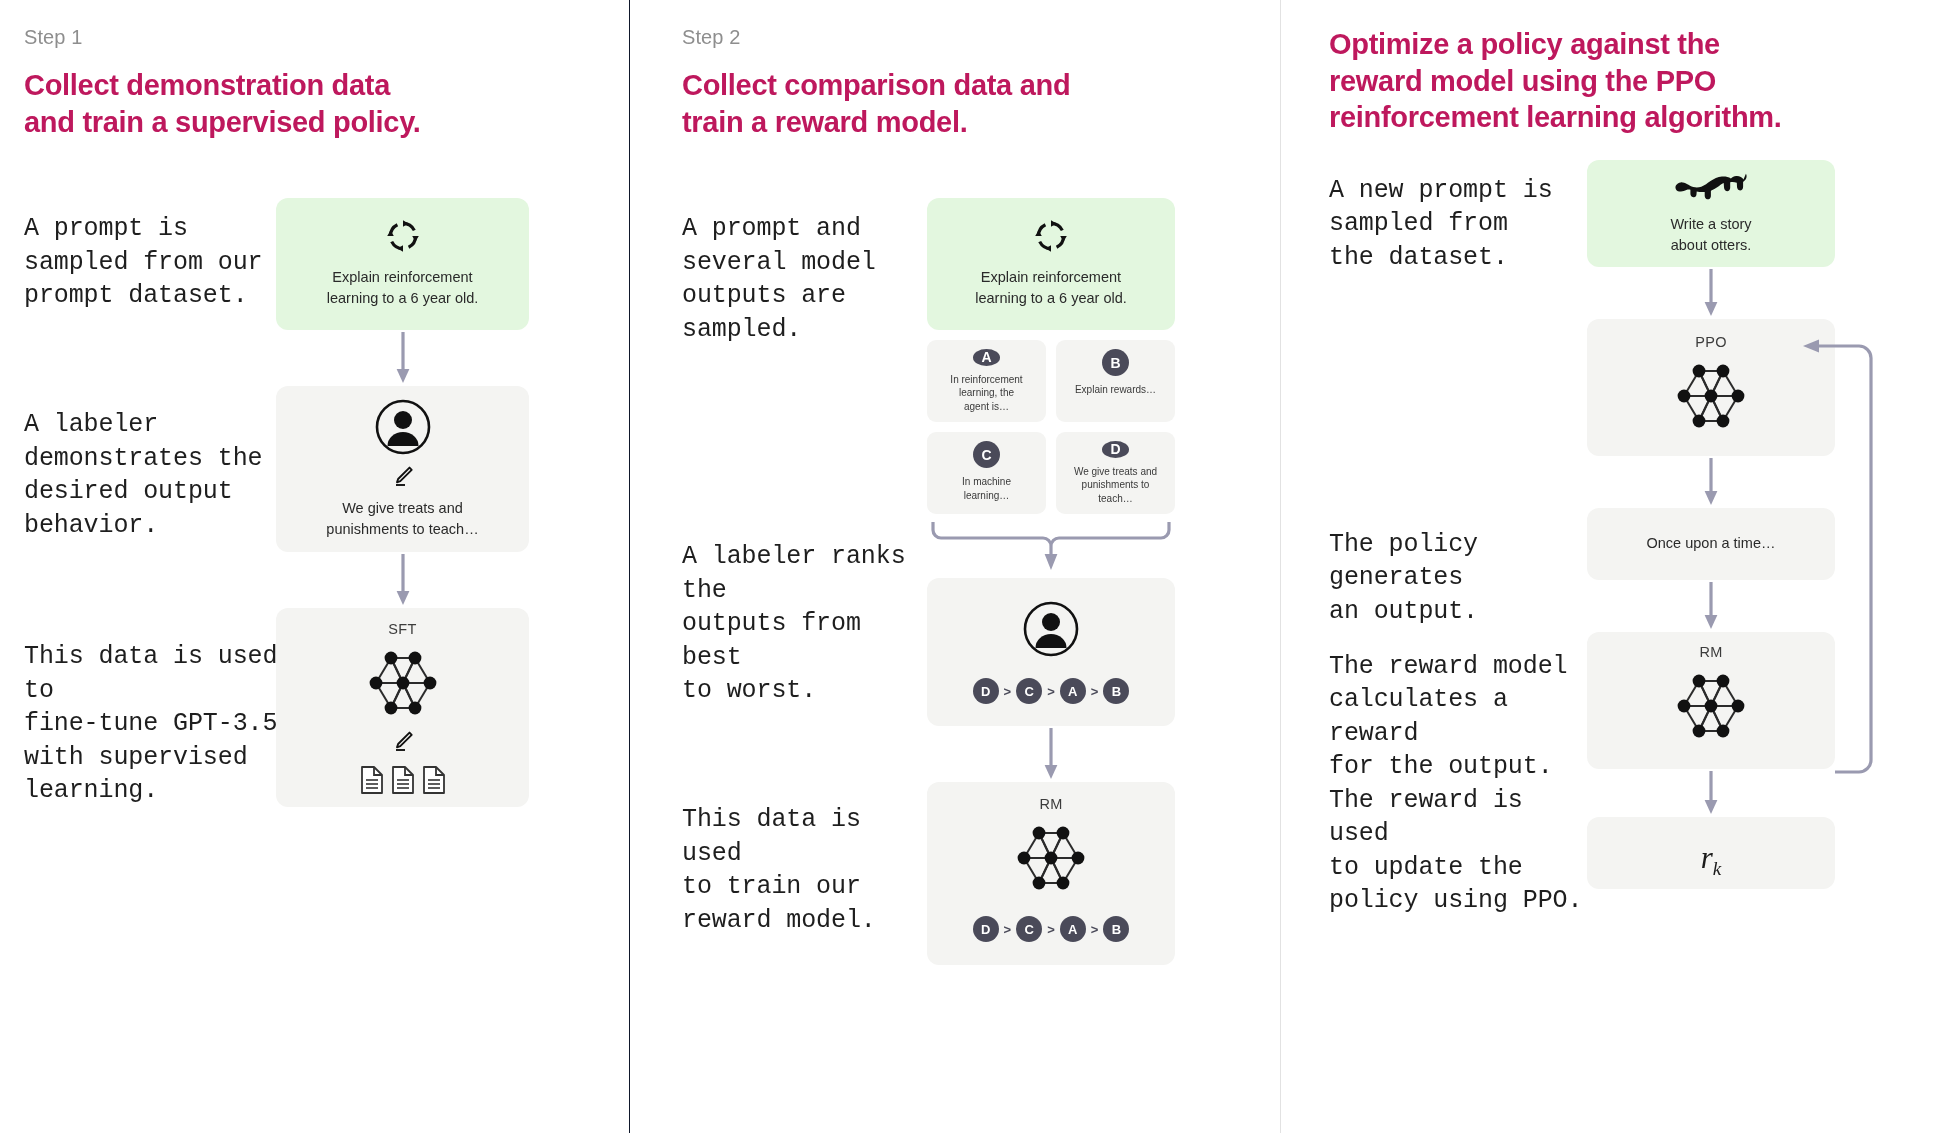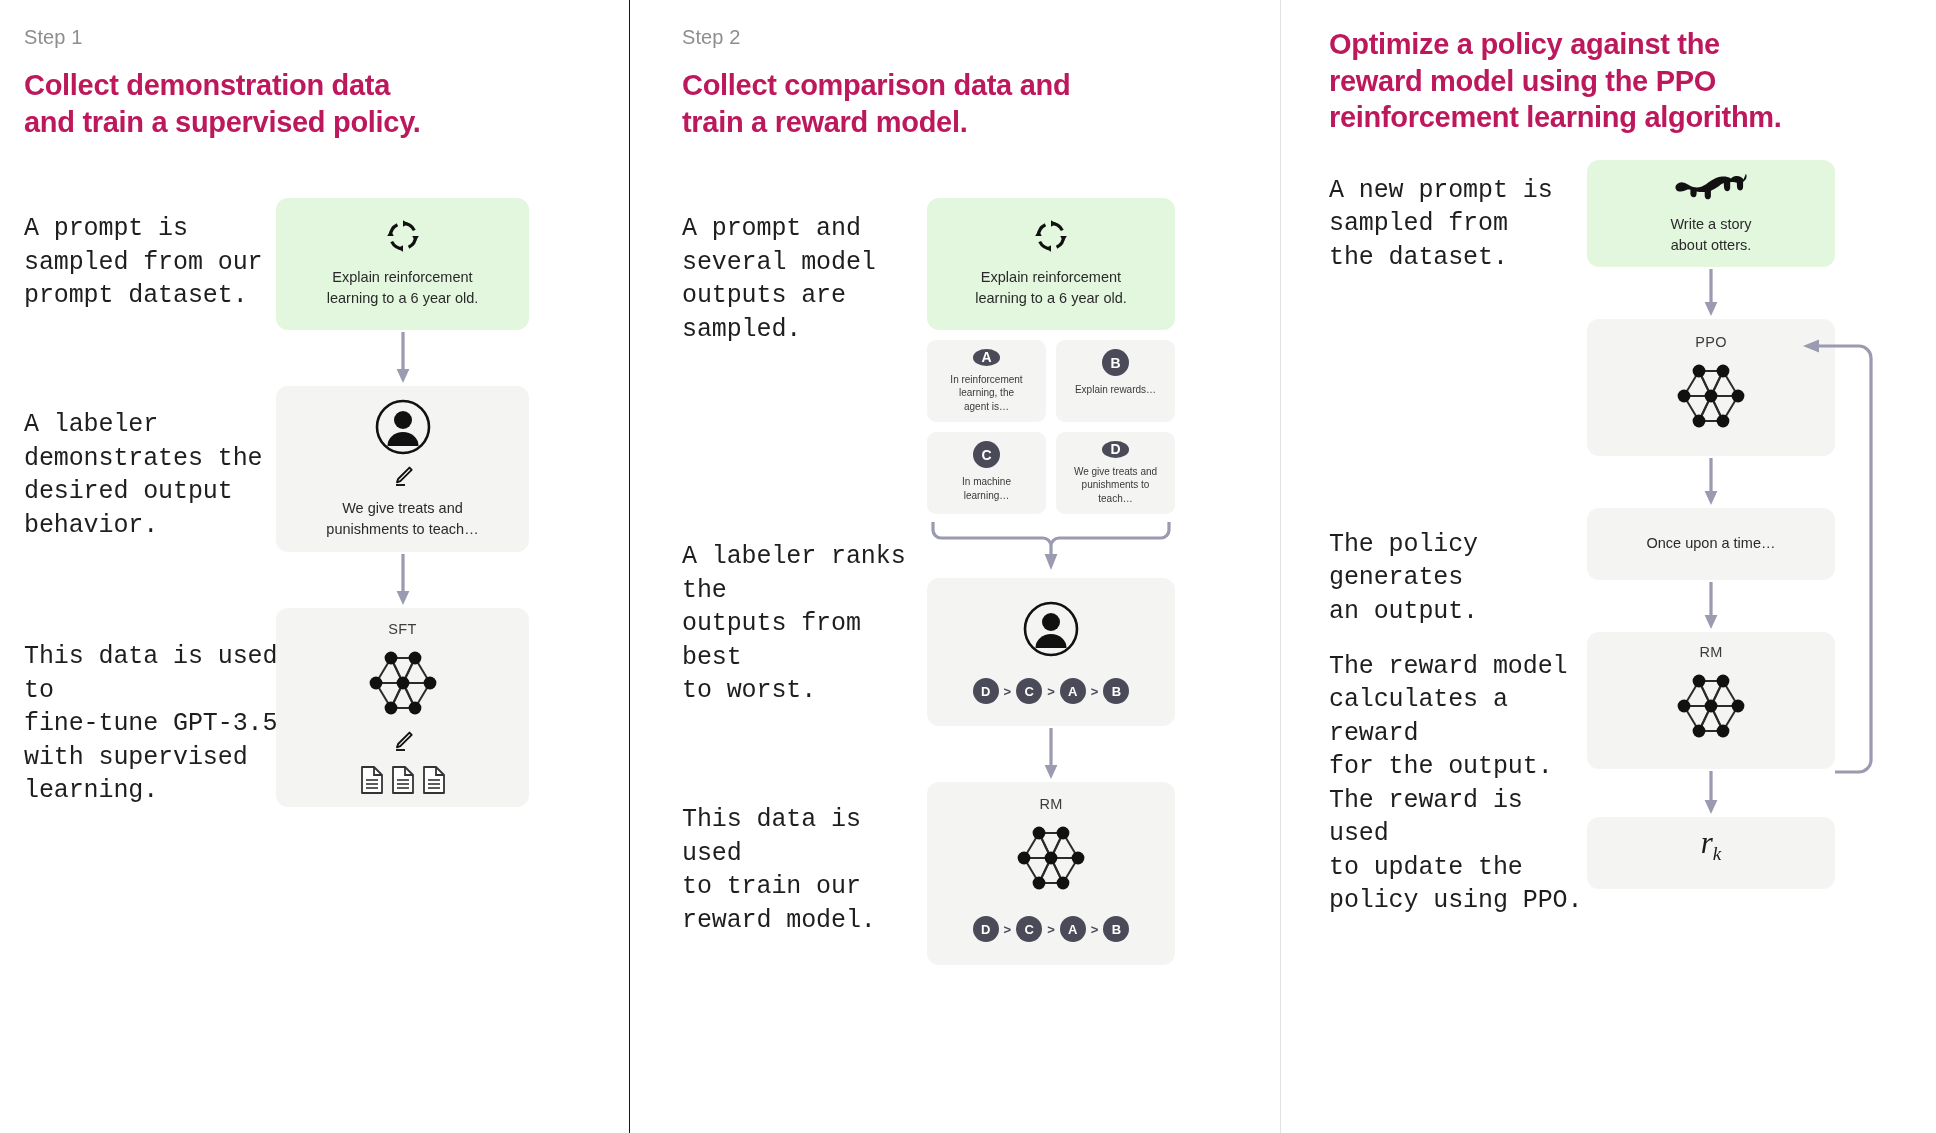--- a/index.html
+++ b/index.html
@@ -498,21 +498,21 @@
             </span>
           </div>
 
           <div class="arrow">
             <svg width="20" height="48" viewBox="0 0 20 48">
               <line x1="10" y1="2" x2="10" y2="34" stroke="#9a9ab0" stroke-width="3.2"></line>
               <path d="M10 45 L3.6 31 H16.4 Z" fill="#9a9ab0"></path>
             </svg>
           </div>
 
-          <div class="card" style="width:248px;height:72px;padding:8px;justify-content:flex-start;">
+          <div class="card" style="width:248px;height:72px;padding:8px;justify-content:flex-end;">
             <span class="rk"><span>r</span><sub>k</sub></span>
           </div>
         </div>
       </div>
 
       <div class="desc" style="position:absolute;left:0;top:368px;width:262px">The policy generates
 an output.</div>
       <div class="desc" style="position:absolute;left:0;top:490px;width:258px">The reward model
 calculates a reward
 for the output.</div>

